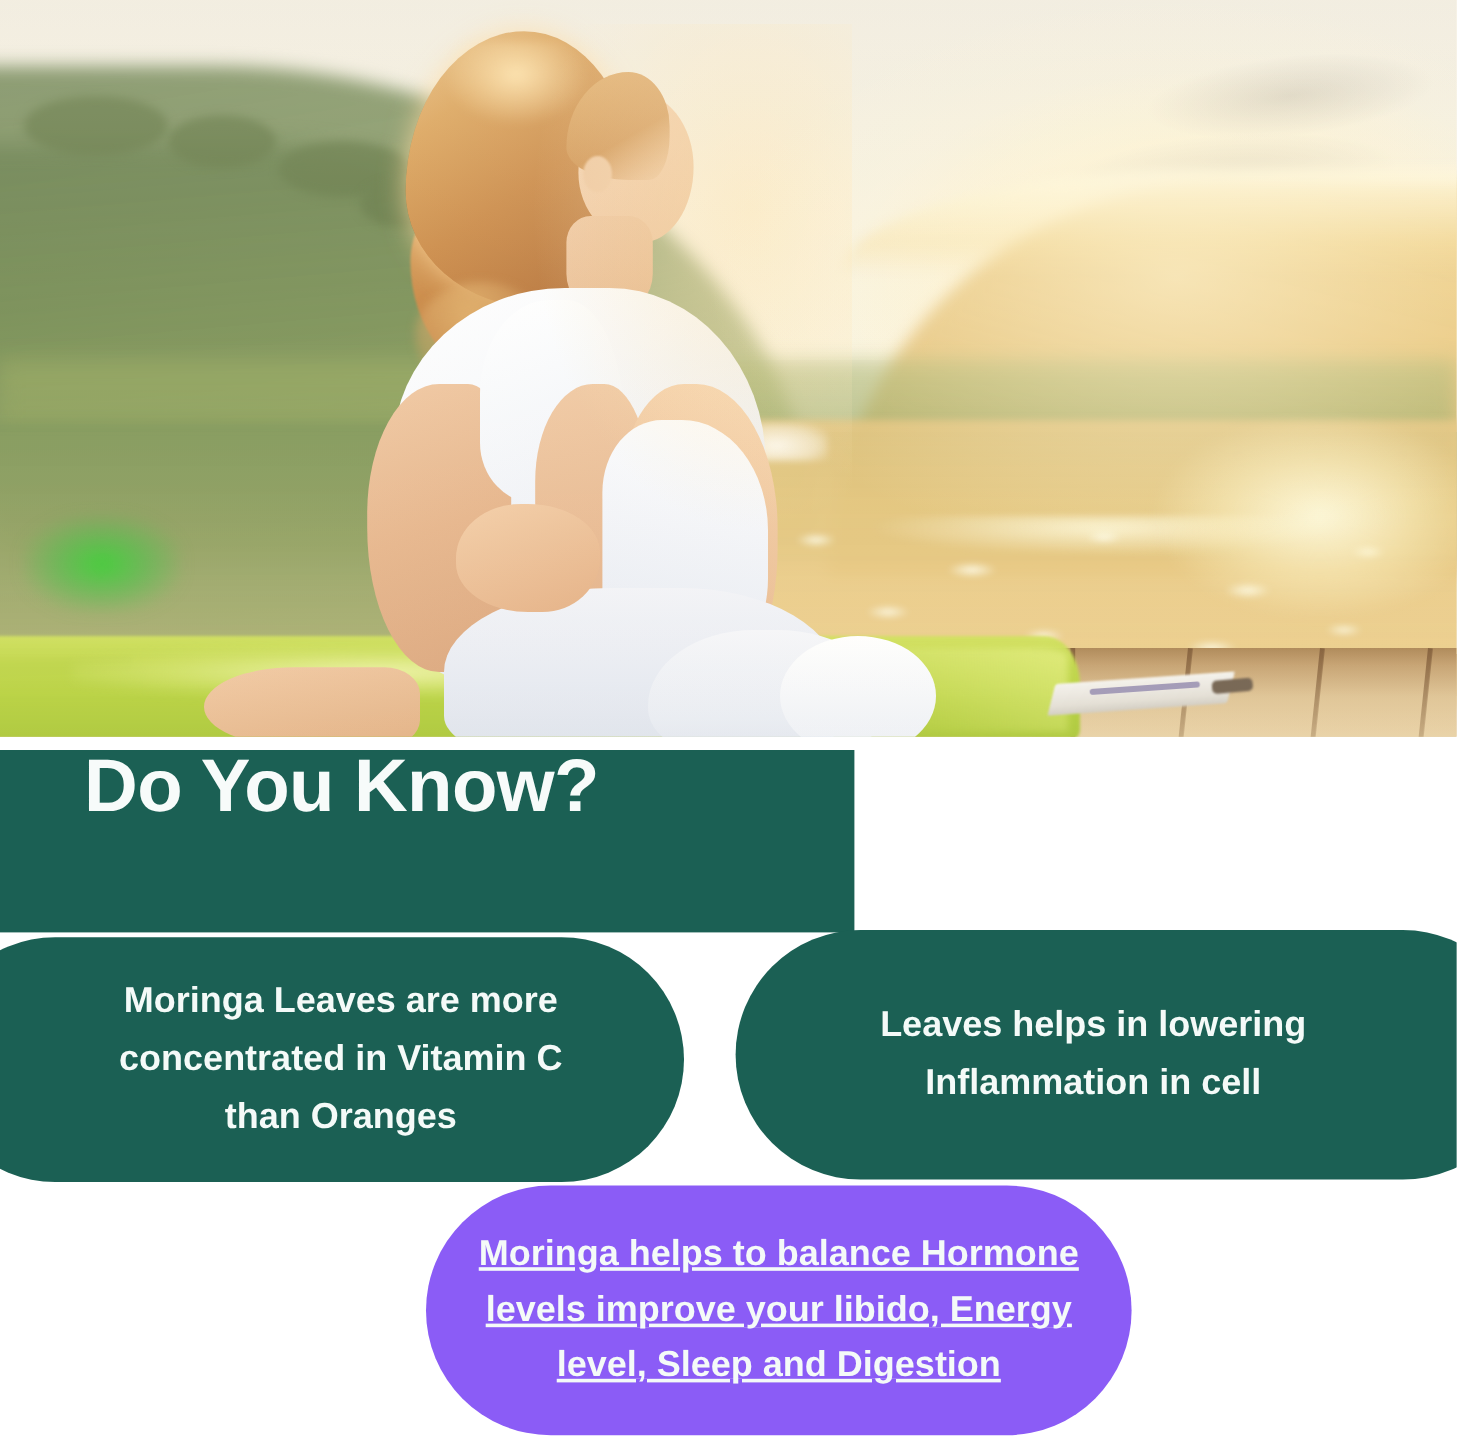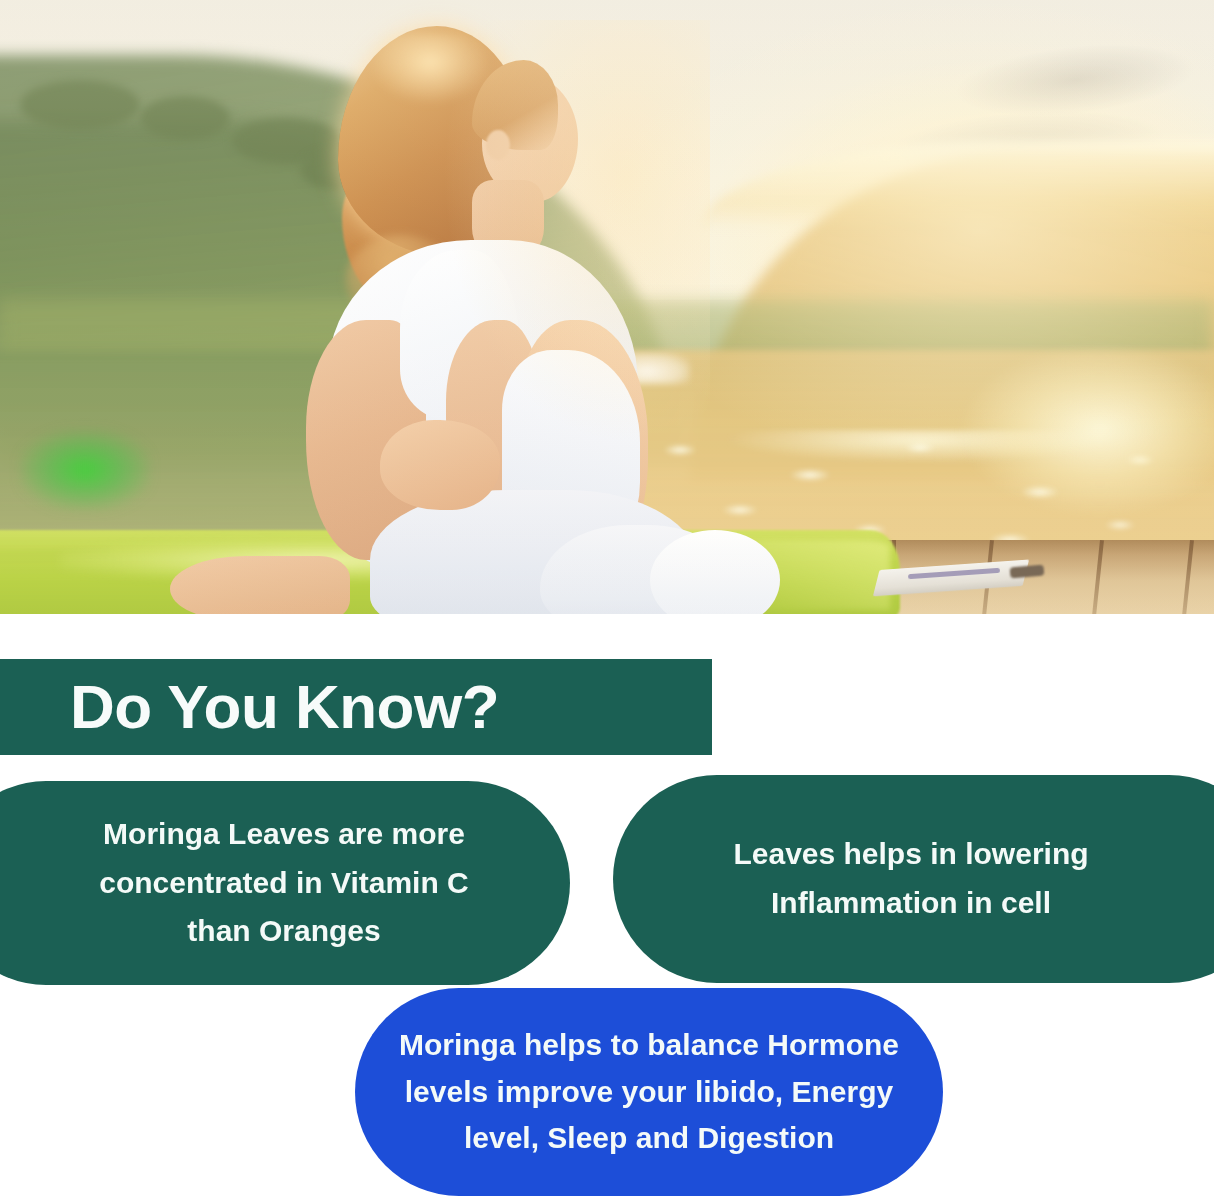--- a/index.html
+++ b/index.html
@@ -335,26 +335,25 @@
     background:
       radial-gradient(ellipse 560px 340px at 980px 230px, rgba(255,246,214,0.65) 0%, rgba(255,246,214,0) 70%),
       linear-gradient(180deg, rgba(255,250,235,0.22) 0%, rgba(255,250,235,0.05) 45%, rgba(255,245,220,0.10) 100%);
     pointer-events: none;
   }
 
   
   #title-banner {
     position: absolute;
     left: 0;
-    top: 659px;
+    top: 625px;
     width: 712px;
-    height: 96px;
+    height: 152px;
     background: var(--teal, #1b6054);
     display: flex;
-    align-items: center;
   }
   #title-text {
     color: #f7fbfa;
     font-size: 62px;
     font-weight: bold;
     letter-spacing: -0.5px;
     margin-left: 70px;
     line-height: 1;
   }
 
@@ -480,17 +479,17 @@
   </div>
 
   <div class="pill" id="pill-1" style="background: rgb(27, 96, 84); color: rgb(244, 250, 248);">
     <span>Moringa Leaves are more concentrated in Vitamin C than Oranges</span>
   </div>
 
   <div class="pill" id="pill-2" style="background: rgb(27, 96, 84); color: rgb(244, 250, 248);">
     <span>Leaves helps in lowering Inflammation in cell</span>
   </div>
 
-  <div class="pill" id="pill-3" style="background: #1d4ed8; color: rgb(244, 250, 248);">
+  <div class="pill" id="pill-3" style="background: #8b5cf6; color: rgb(244, 250, 248); text-decoration: underline;">
     <span>Moringa helps to balance Hormone levels improve your libido, Energy level, Sleep and Digestion</span>
   </div>
 
 </div>
 
 </body></html>

